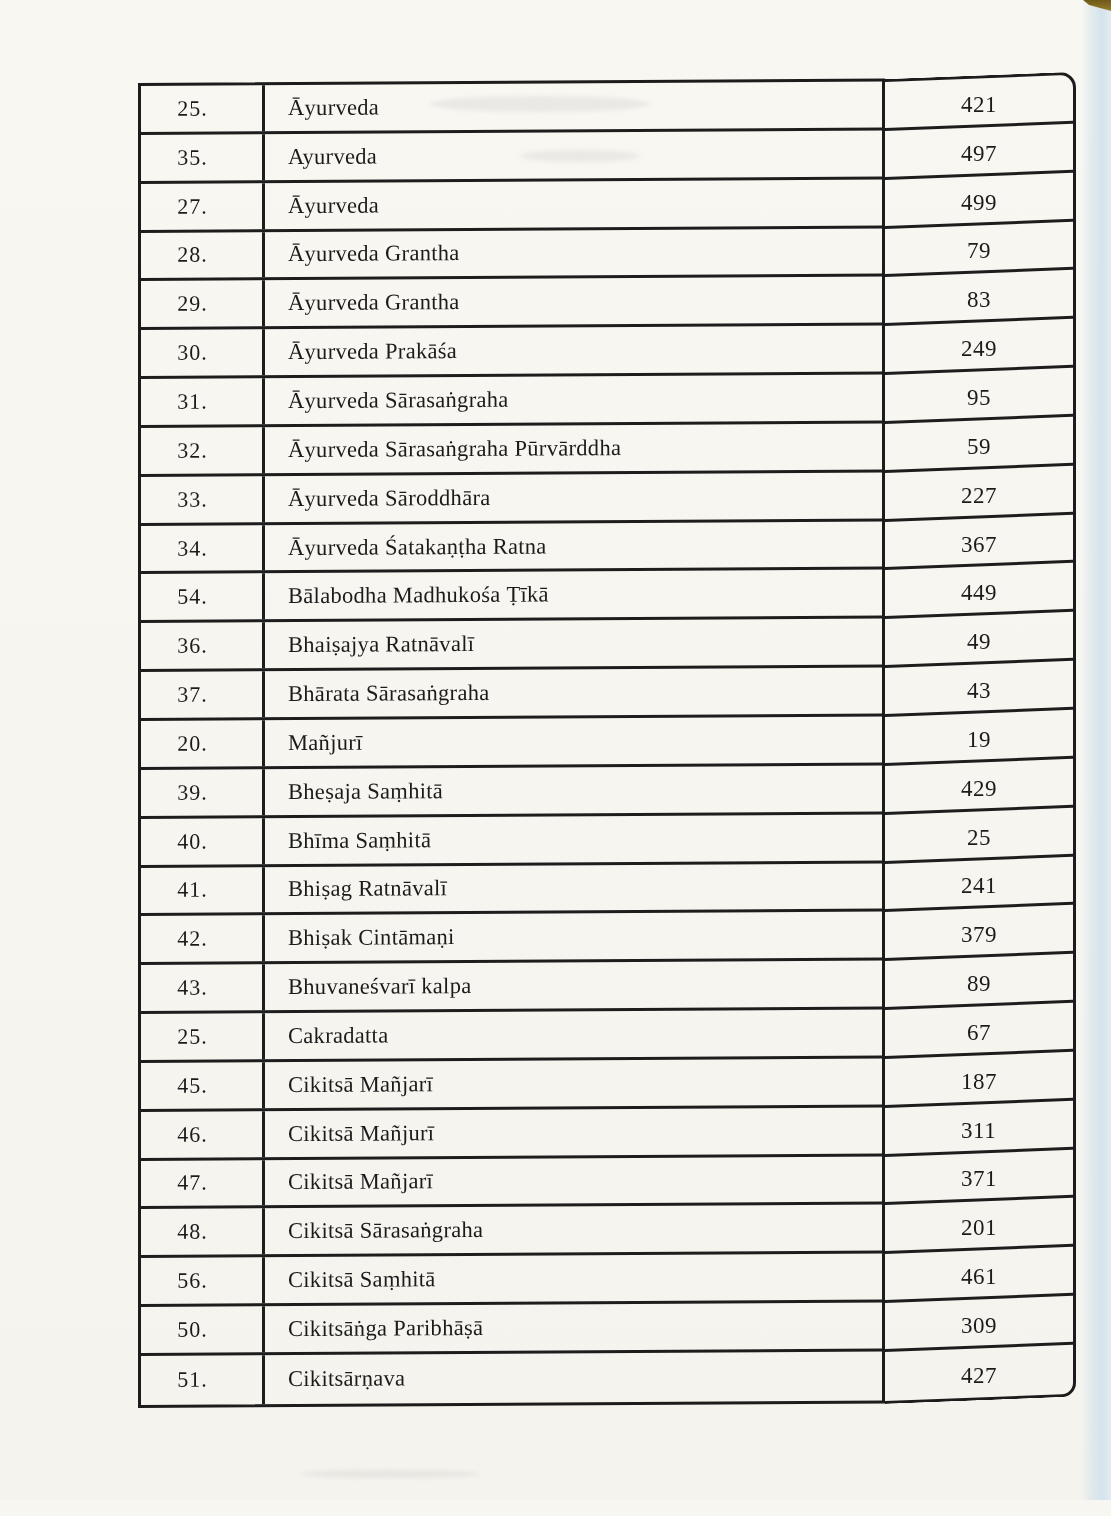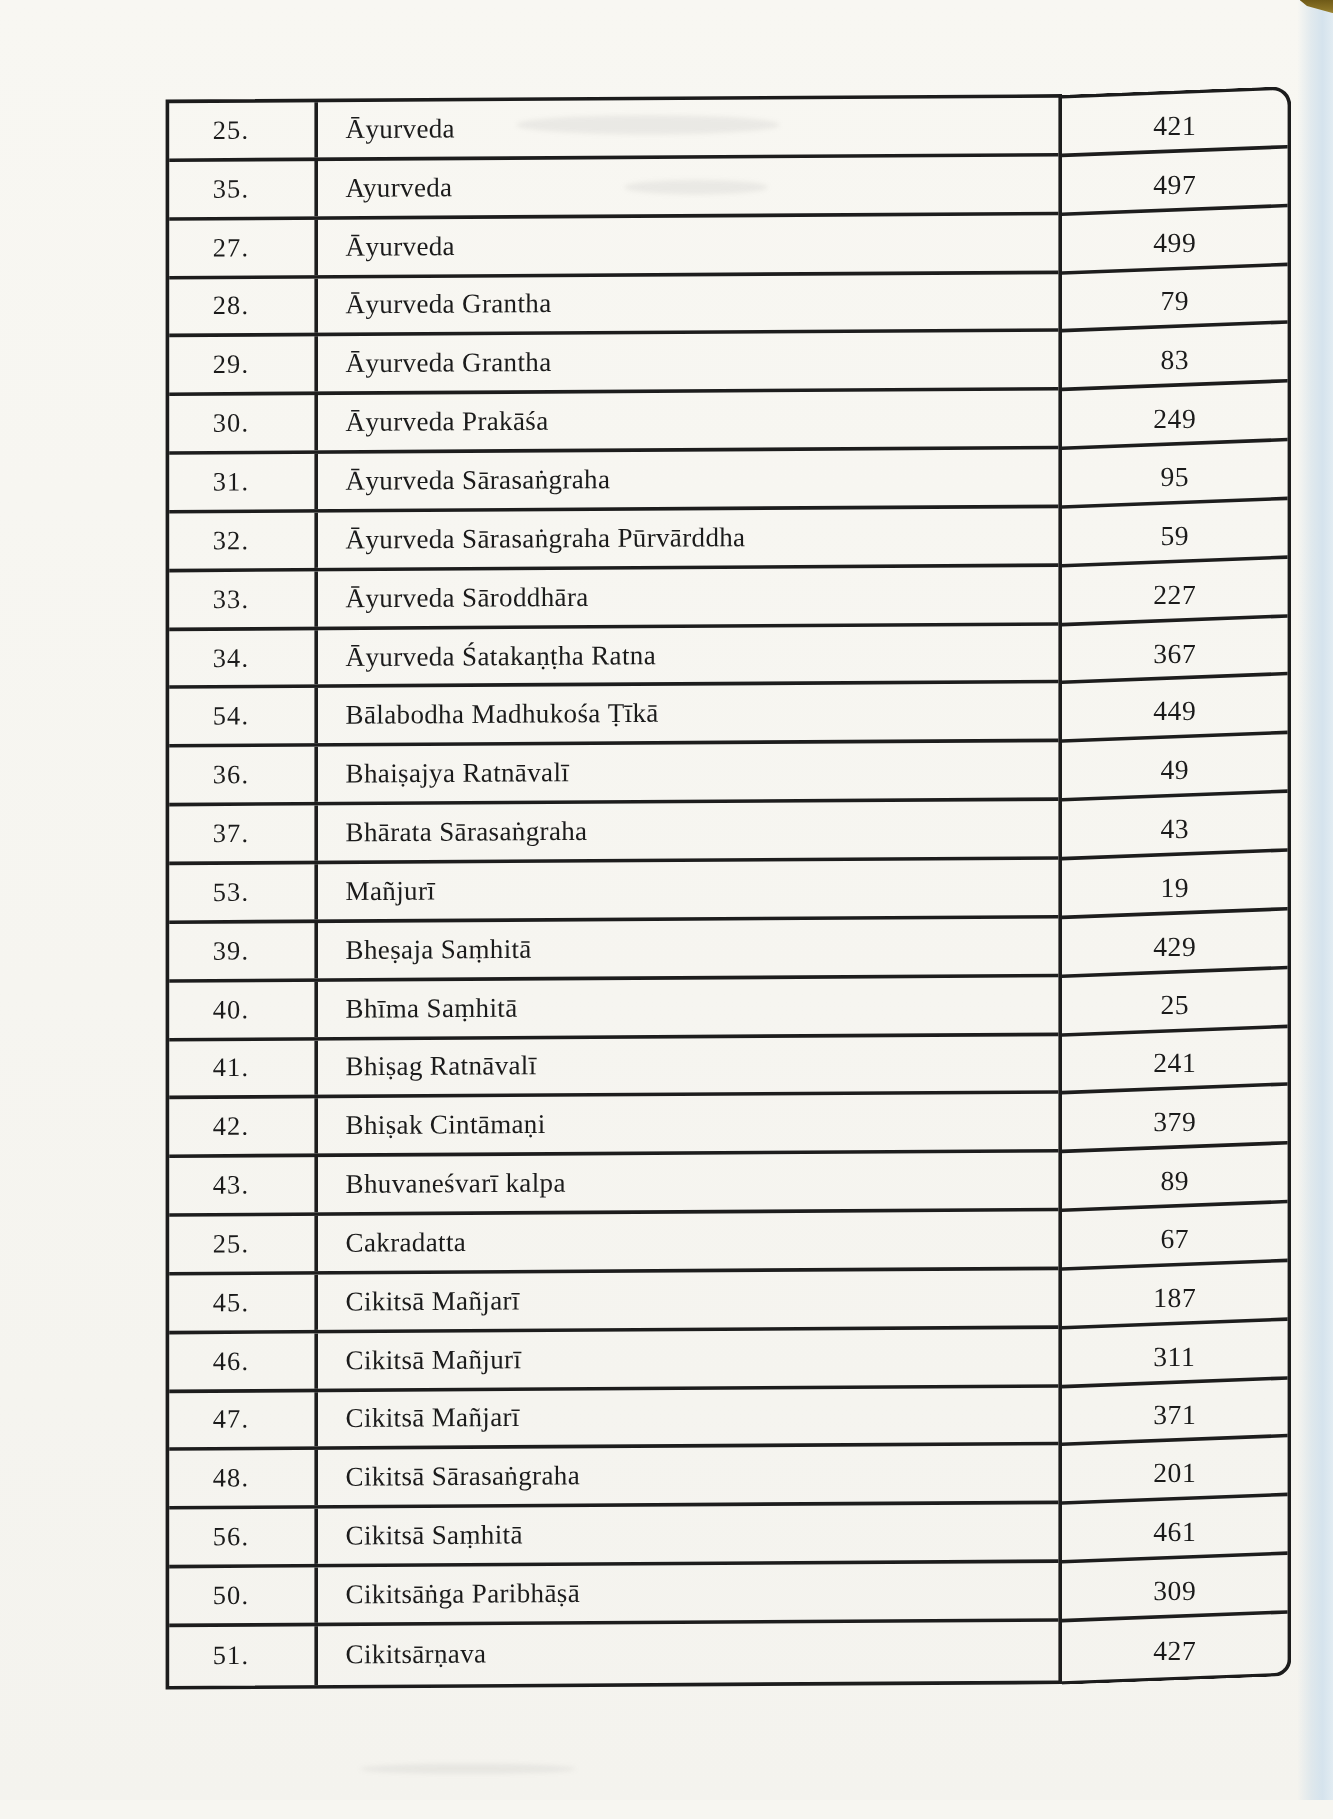--- a/index.html
+++ b/index.html
@@ -250,21 +250,21 @@
       <div class="m-no">
         <span>37.</span>
       </div>
       <div class="m-title">
         <span>Bhārata Sārasaṅgraha</span>
       </div>
     </div>
 
     <div class="m-row">
       <div class="m-no">
-        <span>53.</span>
+        <span>20.</span>
       </div>
       <div class="m-title">
         <span>Mañjurī</span>
       </div>
     </div>
 
     <div class="m-row">
       <div class="m-no">
         <span>39.</span>
       </div>

